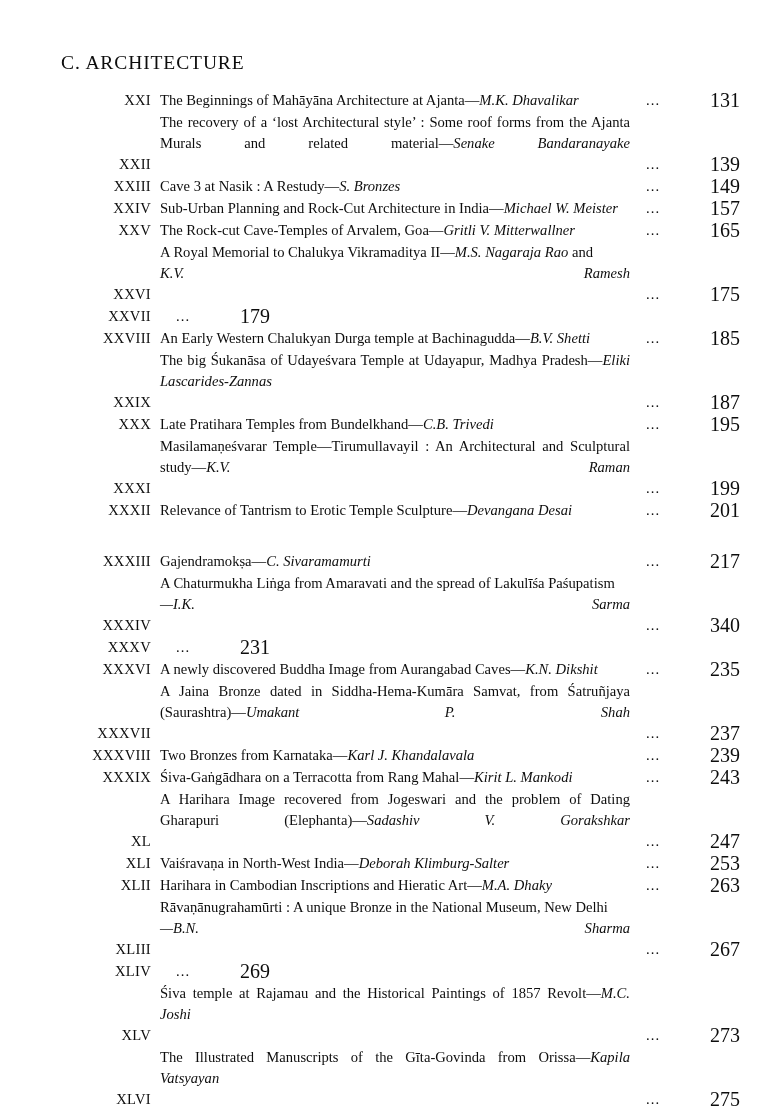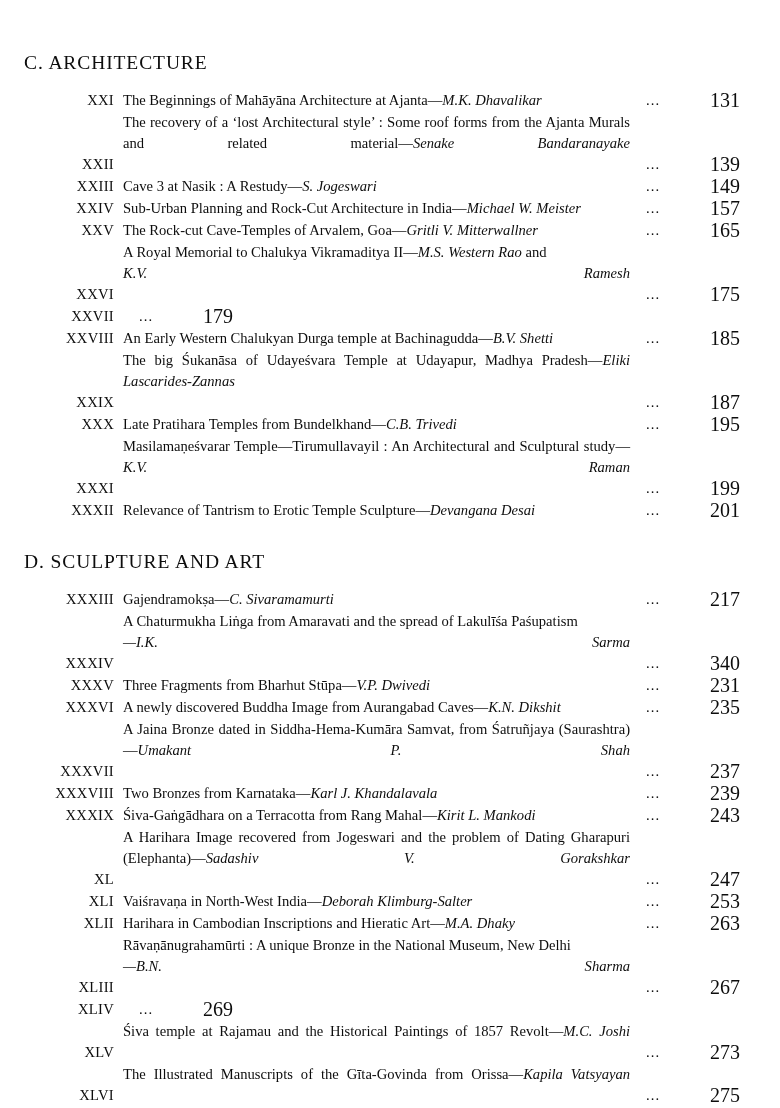--- a/index.html
+++ b/index.html
@@ -24,21 +24,21 @@
 
   
   .section-head {
     font-size: 19.5px;
     letter-spacing: 0.9px;
     font-weight: normal;
     margin: 0 0 16px 0;
     padding-left: 2px;
     white-space: nowrap;
   }
-  .section-block { margin-bottom: 6px; }
+  .section-block { margin-bottom: 6px; margin-left: 37px; }
   .section-block.arch   { margin-bottom: 30px; }
   .section-block.sculpt { margin-bottom: 28px; }
 
   
   .toc-list { display: block; }
 
   .entry {
     display: flex;
     align-items: flex-end;
     font-size: 14.6px;
@@ -117,21 +117,21 @@
               <div class="title-text"><span>The recovery of a ‘lost Architectural style’ : Some roof forms from the Ajanta Murals and related material—</span><span class="auth">Senake Bandaranayake</span></div>
             </div>
             <div class="page-col">
               <span class="dots">...</span>
               <span class="pnum">139</span>
             </div>
           </div>
           <div class="entry">
             <div class="num">XXIII</div>
             <div class="body-col">
-              <div class="title-text single"><span>Cave 3 at Nasik : A Restudy—</span><span class="auth">S. Jogeswari</span></div>
+              <div class="title-text single"><span>Cave 3 at Nasik : A Restudy—</span><span class="auth">S. Bronzes</span></div>
             </div>
             <div class="page-col">
               <span class="dots">...</span>
               <span class="pnum">149</span>
             </div>
           </div>
           <div class="entry">
             <div class="num">XXIV</div>
             <div class="body-col">
               <div class="title-text single"><span>Sub-Urban Planning and Rock-Cut Architecture in India—</span><span class="auth">Michael W. Meister</span></div>
@@ -147,21 +147,21 @@
               <div class="title-text single"><span>The Rock-cut Cave-Temples of Arvalem, Goa—</span><span class="auth">Gritli V. Mitterwallner</span></div>
             </div>
             <div class="page-col">
               <span class="dots">...</span>
               <span class="pnum">165</span>
             </div>
           </div>
           <div class="entry">
             <div class="num">XXVI</div>
             <div class="body-col">
-              <div class="title-text"><span>A Royal Memorial to Chalukya Vikramaditya II—</span><span class="auth">M.S. Western Rao</span><span> and</span><br><span class="auth">K.V. Ramesh</span></div>
+              <div class="title-text"><span>A Royal Memorial to Chalukya Vikramaditya II—</span><span class="auth">M.S. Nagaraja Rao</span><span> and</span><br><span class="auth">K.V. Ramesh</span></div>
             </div>
             <div class="page-col">
               <span class="dots">...</span>
               <span class="pnum">175</span>
             </div>
           </div>
           <div class="entry">
             <div class="num">XXVII</div>
             <div class="page-col">
               <span class="dots">...</span>
@@ -214,21 +214,20 @@
               <div class="title-text single"><span>Relevance of Tantrism to Erotic Temple Sculpture—</span><span class="auth">Devangana Desai</span></div>
             </div>
             <div class="page-col">
               <span class="dots">...</span>
               <span class="pnum">201</span>
             </div>
           </div>
         </div>
       </div>
       <div class="section-block sculpt">
-        <div class="section-head">D. SCULPTURE AND ART</div>
         <div class="toc-list">
           <div class="entry">
             <div class="num">XXXIII</div>
             <div class="body-col">
               <div class="title-text single"><span>Gajendramokṣa—</span><span class="auth">C. Sivaramamurti</span></div>
             </div>
             <div class="page-col">
               <span class="dots">...</span>
               <span class="pnum">217</span>
             </div>
@@ -238,23 +237,20 @@
             <div class="body-col">
               <div class="title-text"><span>A Chaturmukha Liṅga from Amaravati and the spread of Lakulīśa  Paśupatism</span><br><span class="auth">—I.K. Sarma</span></div>
             </div>
             <div class="page-col">
               <span class="dots">...</span>
               <span class="pnum">340</span>
             </div>
           </div>
           <div class="entry">
             <div class="num">XXXV</div>
-            <div class="body-col">
-              <div class="title-text single"><span>Three Fragments from Bharhut Stūpa—</span><span class="auth">V.P. Dwivedi</span></div>
-            </div>
             <div class="page-col">
               <span class="dots">...</span>
               <span class="pnum">231</span>
             </div>
           </div>
           <div class="entry">
             <div class="num">XXXVI</div>
             <div class="body-col">
               <div class="title-text single"><span>A newly discovered Buddha Image from Aurangabad Caves—</span><span class="auth">K.N. Dikshit</span></div>
             </div>

